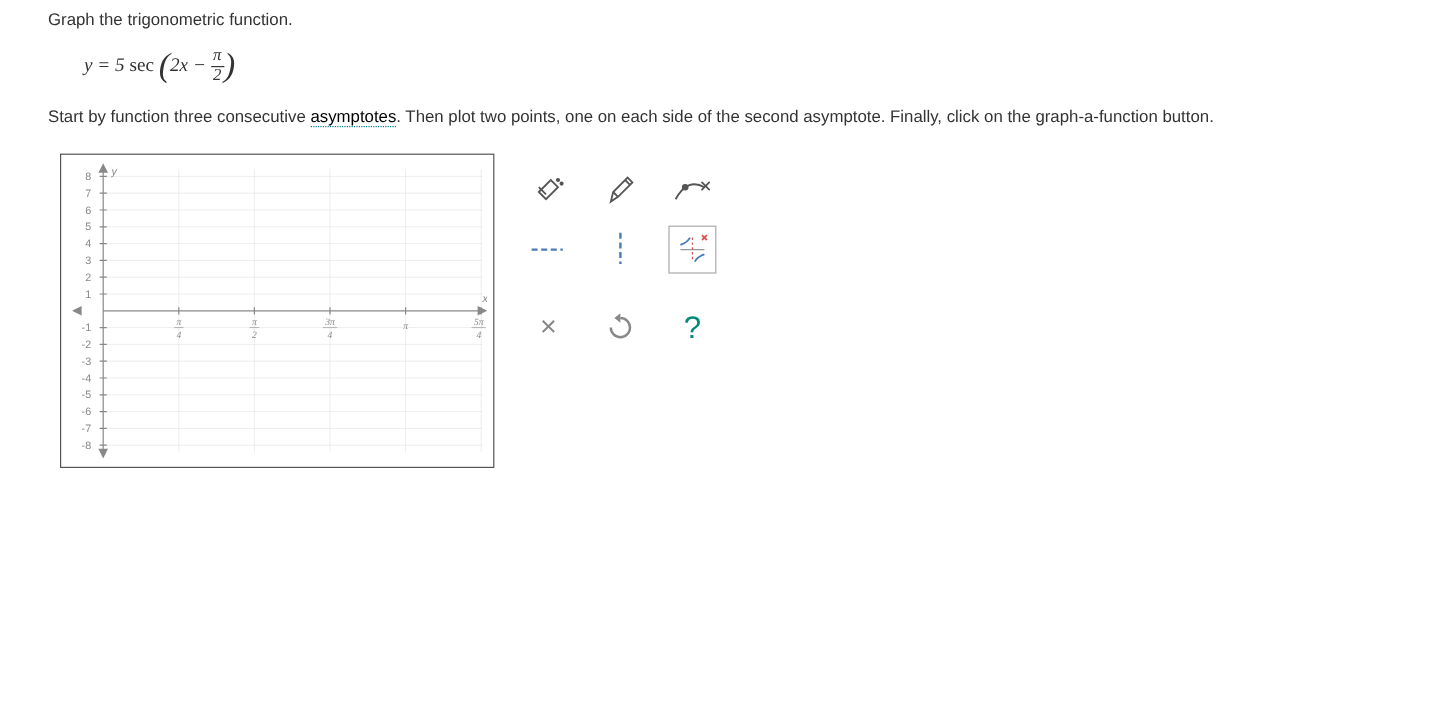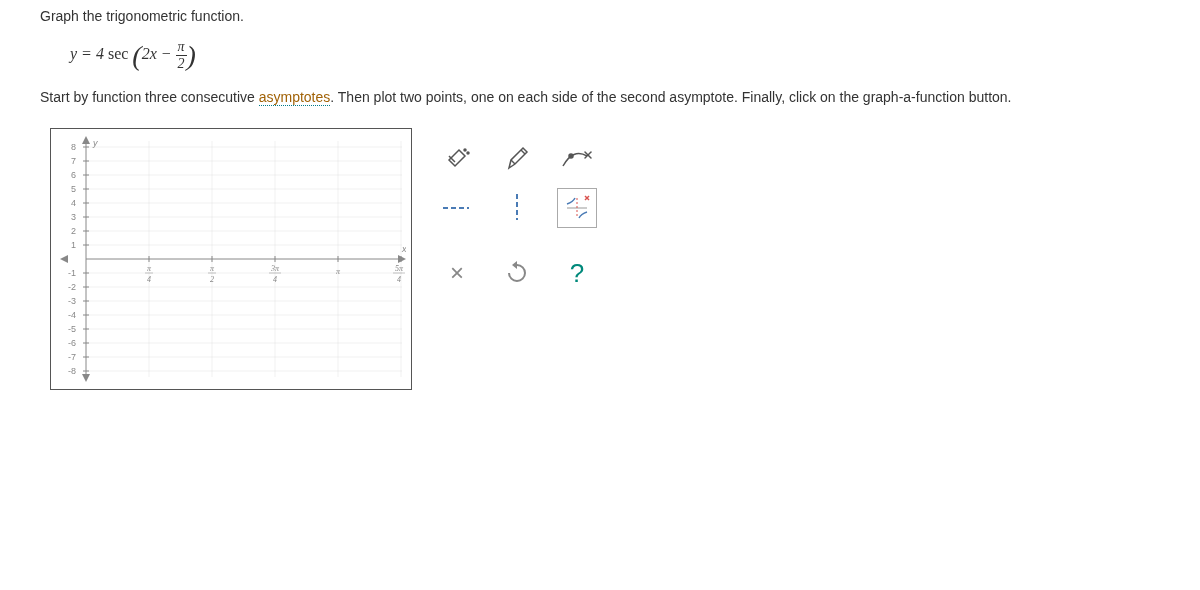--- a/index.html
+++ b/index.html
@@ -40,21 +40,21 @@
     }
     .frac .den {
       display: block;
       padding: 0 2px;
     }
     .instructions {
       margin-bottom: 20px;
       line-height: 1.5;
     }
     .asymptotes-link {
-      color: #a16207;
+      color: #000000;
       border-bottom: 1px dotted #007b8a;
       cursor: pointer;
     }
     .workspace {
       display: flex;
       gap: 25px;
       margin-top: 10px;
       margin-left: 10px;
     }
     .graph-container {
@@ -97,21 +97,21 @@
     }
   </style>
 </head>
 <body>
 
 <div class="header">
   <span>Graph the trigonometric function.</span>
 </div>
 
 <div class="equation-container">
-  <span>y = 4 </span><span class="sec">sec</span>
+  <span>y = 5 </span><span class="sec">sec</span>
   <span style="font-size:28px; vertical-align:middle;">(</span><span>2x − </span><span class="frac"><span class="num">π</span><span class="den">2</span></span><span style="font-size:28px; vertical-align:middle;">)</span>
 </div>
 
 <div class="instructions">
   <span>Start by function three consecutive </span><span class="asymptotes-link">asymptotes</span><span>. Then plot two points, one on each side of the second asymptote. Finally, click on the graph-a-function button.</span>
 </div>
 
 <div class="workspace">
   <div class="graph-container">
     <svg class="graph-svg" width="350" height="250">

